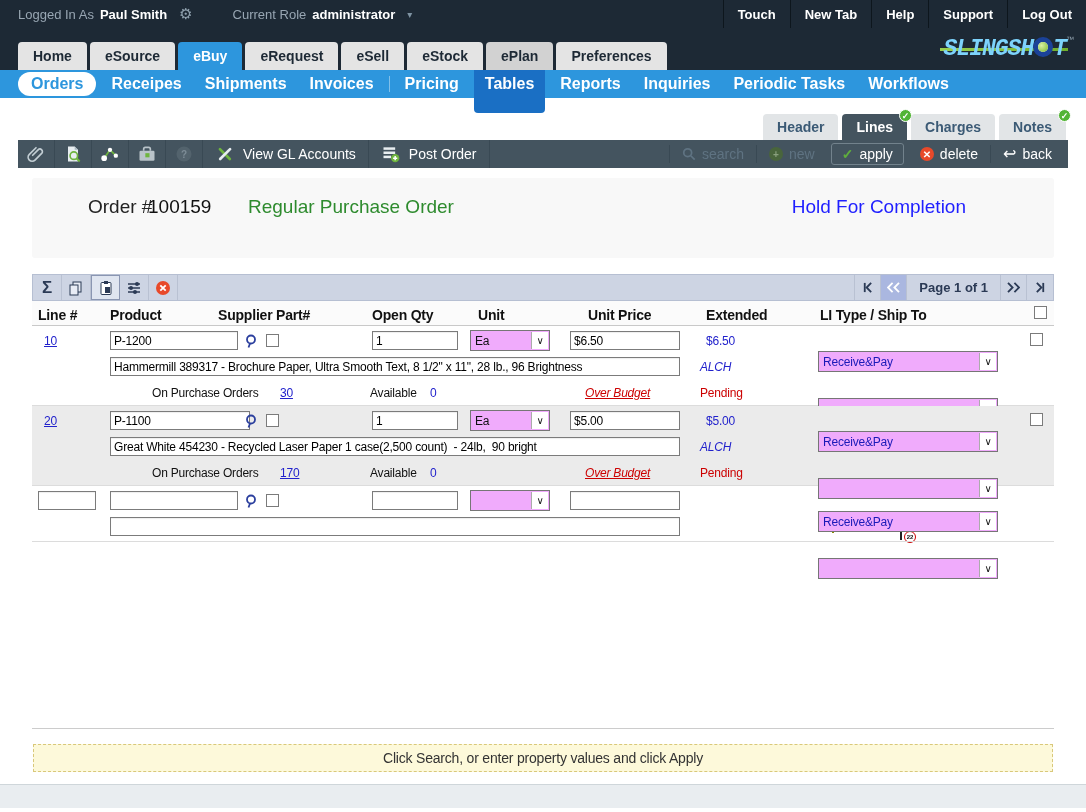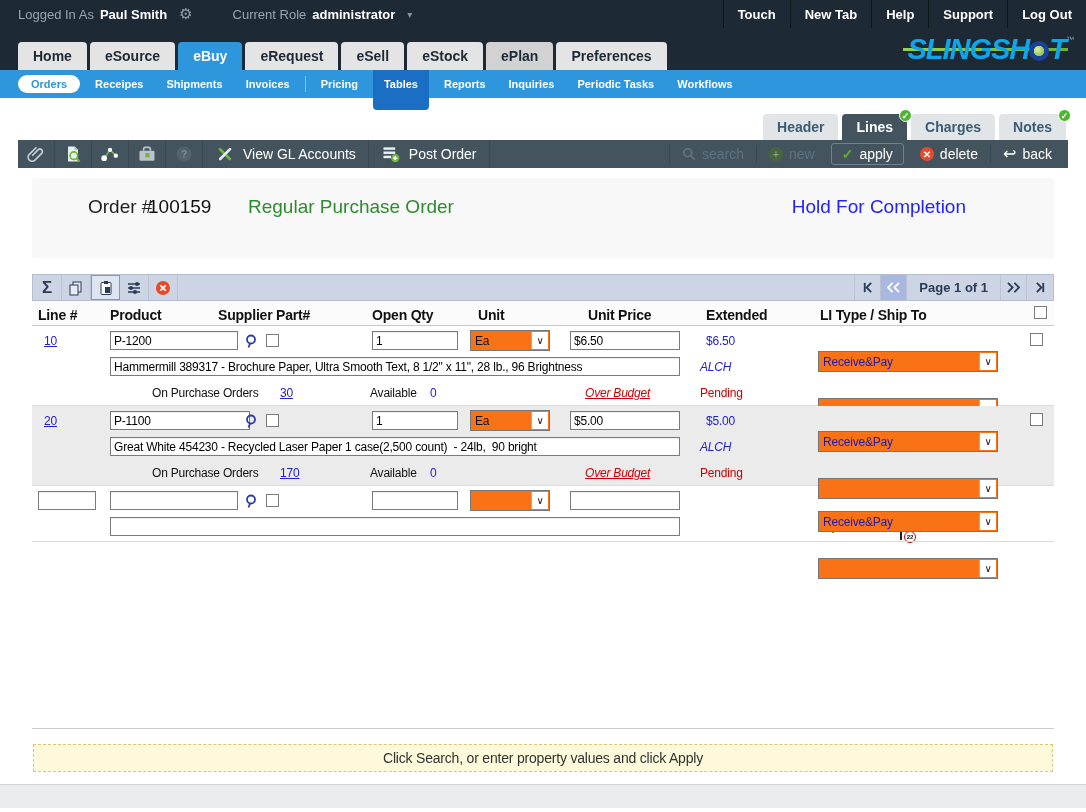--- a/index.html
+++ b/index.html
@@ -18,34 +18,34 @@
     font-weight:bold; border-left:1px solid #0d161d; cursor:pointer; }
 
   
   .mainnav { height:42px; background:#1d2935; position:relative;
     display:flex; align-items:flex-end; padding-left:18px; }
   .mtab { background:#e4e4e4; color:#1d2935; font-weight:bold; font-size:14px;
     padding:6px 15px; margin-right:3px; border-radius:4px 4px 0 0; cursor:pointer; }
   .mtab.active { background:#2d96dd; color:#fff; }
   .mtab.dim { background:#d2d2d2; }
   .logo { position:absolute; right:12px; top:3px; display:flex; align-items:flex-start; }
-  .logo-wrap { position:relative; font-style:italic; font-weight:800; font-size:29px;
-    letter-spacing:-1px; color:#0ea5e9; line-height:36px; }
+  .logo-wrap { position:relative; font-style:italic; font-weight:800; font-size:23px;
+    letter-spacing:-1px; color:#7dd3fc; line-height:36px;font-family:Liberation Mono, monospace; }
   .logo-line { position:absolute; left:-4px; right:-2px; top:17px; height:3px;
     background:linear-gradient(90deg,#9ad04f,#6fae2c); z-index:0; }
   .logo-txt { position:relative; z-index:1; }
   .logo-o { display:inline-block; width:20px; height:20px; border:5px solid #1b4298;
     border-radius:50%; position:relative; vertical-align:-2px; background:#fff; z-index:1; }
   .logo-o .ball { position:absolute; inset:0; border-radius:50%;
     background:radial-gradient(circle at 35% 35%, #d9f0a2, #76b52c); }
   .tm { font-size:8px; color:#8fa0ad; margin-top:4px; font-style:normal; }
 
   
   .subnav { height:28px; background:#2d96dd; display:flex; align-items:center;
-    padding-left:18px; gap:7px; color:#fff; font-size:11px; font-weight:bold; }
+    padding-left:18px; gap:7px; color:#fff; font-size:16px; font-weight:bold; }
   .snav { padding:3px 8px; cursor:pointer; white-space:nowrap; }
   .snav.pill { background:#fff; color:#2d96dd; border-radius:12px; padding:3px 13px; }
   .snav.dark { background:#1a6fc4; border-radius:4px; padding:20px 11px; }
   .sdiv { width:1px; height:16px; background:rgba(255,255,255,.4); }
 
   
   .titlerow { position:relative; height:42px; }
   .pagetitle { position:absolute; left:18px; top:6px; font-size:23px; font-weight:bold;
     color:#40525f; }
   .rectabs { position:absolute; right:20px; bottom:0; display:flex; gap:4px; }
@@ -107,21 +107,21 @@
     font-size:12px; letter-spacing:-0.2px; }
   .grow.alt { background:#ebebeb; }
   .grow.newrow { height:56px; }
   .abs { position:absolute; }
 
   .inp { border:1px solid #7b7b7b; height:19px; font-size:12px; padding:0 3px;
     background:#fff; font-family:"Liberation Sans", sans-serif; letter-spacing:-0.2px;
     box-shadow:inset 0 1px 1px rgba(0,0,0,0.07); }
   .cb { width:13px; height:13px; border:1px solid #7b7b7b; background:#fff;
     display:inline-block; cursor:pointer; }
-  .sel { position:relative; background:#f97316; border:1px solid #767676; height:21px;
+  .sel { position:relative; background:#f0abfc; border:1px solid #767676; height:21px;
     display:flex; align-items:center; font-size:12px; padding:0 20px 0 4px;
     cursor:pointer; color:#1a1ab8;text-align:center; }
   .sel.plain { color:#111; }
   .sel .arrow { position:absolute; right:1px; top:1px; bottom:1px; width:17px;
     border-left:1px solid #ababab; display:flex; align-items:center;
     justify-content:center; background:#fff; font-size:10px; color:#111; }
   .bluelink { color:#2222cc; text-decoration:underline; cursor:pointer; }
   .blue { color:#2222cc; }
   .gl { color:#2222cc; font-style:italic; }
   .redlink { color:#cc0000; font-style:italic; text-decoration:underline; cursor:pointer; }

